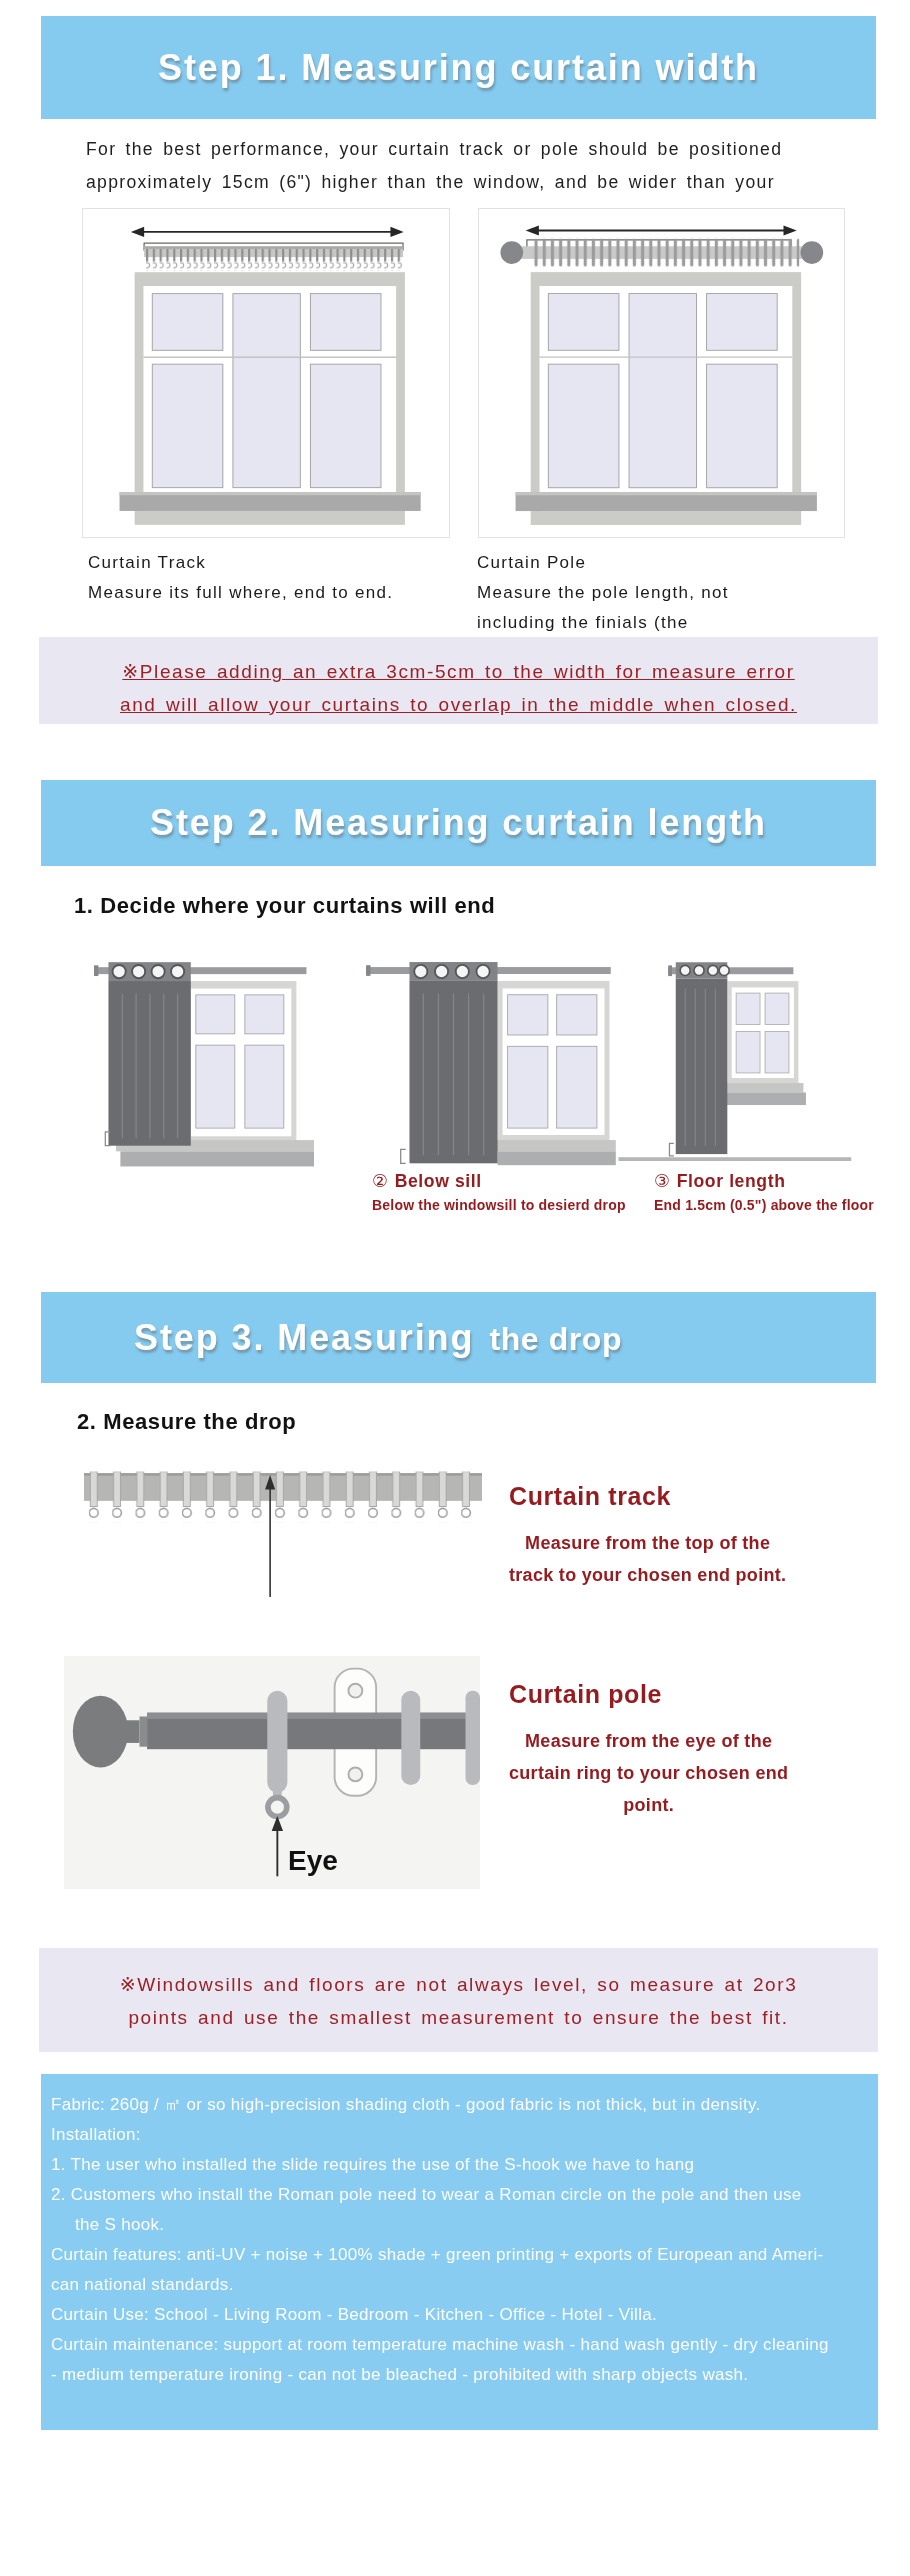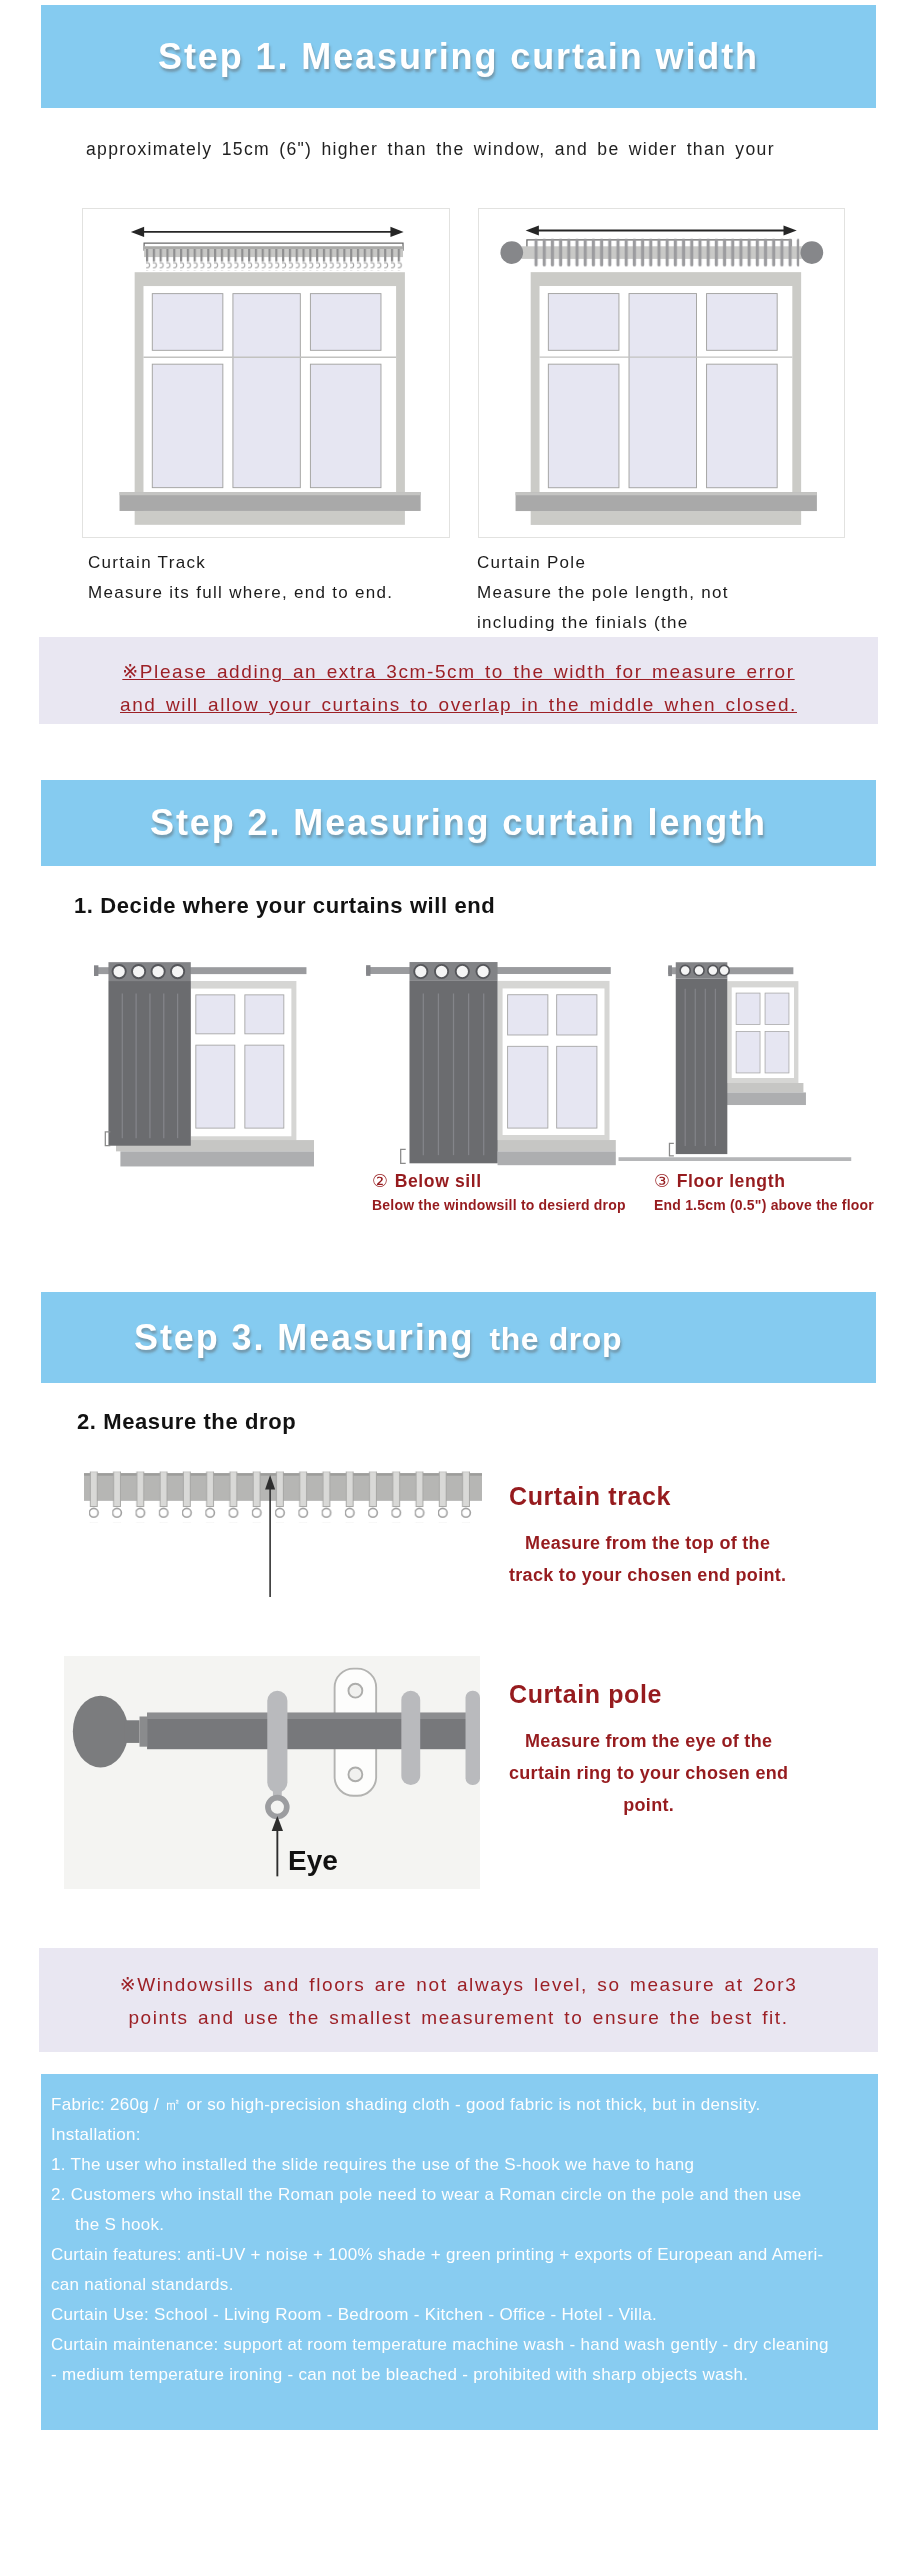--- a/index.html
+++ b/index.html
@@ -2,21 +2,21 @@
 <html style="font-size:10px"><head>
 <meta charset="utf-8">
 <style>
   html,body{margin:0;padding:0;background:#fff;}
   body{font-family:"Liberation Sans","DejaVu Sans",sans-serif;}
   #page{position:relative;width:910px;height:2576px;background:#ffffff;overflow:hidden;}
 
   
   .banner{position:absolute;left:41px;width:835px;background:#85cbf0;
           display:flex;align-items:center;justify-content:center;}
-  #banner1{top:5px;height:103px;}
+  #banner1{top:16px;height:103px;}
   #banner2{top:769px;height:86px;margin-top:11px;}
   #banner3{top:1292px;height:91px;justify-content:flex-start;padding-left:93px;box-sizing:border-box;}
   .banner h1{margin:0;color:#ffffff;font-weight:bold;font-size:36px;letter-spacing:1.9px;
              text-shadow:1.3px 2.5px 2.5px rgba(90,90,90,0.45);white-space:nowrap;}
   #banner3 .t-sub{font-size:32px;letter-spacing:0.6px;margin-left:15px;}
 
   
   #intro{position:absolute;left:86px;top:133px;width:767px;font-size:17.6px;color:#1f1f1f;
          letter-spacing:1.3px;word-spacing:3.1px;line-height:33px;}
   #intro p{margin:0;}
@@ -74,20 +74,21 @@
 </head>
 <body>
 
 <div id="page">
 
   <header class="banner" id="banner1">
     <h1>Step 1. Measuring curtain width</h1>
   </header>
 
   <div id="intro">
+    <p>For the best performance, your curtain track or pole should be positioned</p>
     <p>approximately 15cm (6") higher than the window, and be wider than your</p>
   </div>
 
   <div class="illu-box" id="trackBox">
     <svg viewBox="0 0 581 520">
       <defs>
         <pattern id="hooksA" x="100" y="63" width="10.8" height="34" patternUnits="userSpaceOnUse">
           <rect x="0" y="0" width="3.5" height="20" fill="#8f8f90"></rect>
           <circle cx="1.8" cy="26" r="4" fill="#ffffff" stroke="#9e9e9e" stroke-width="1.6"></circle>
         </pattern>

